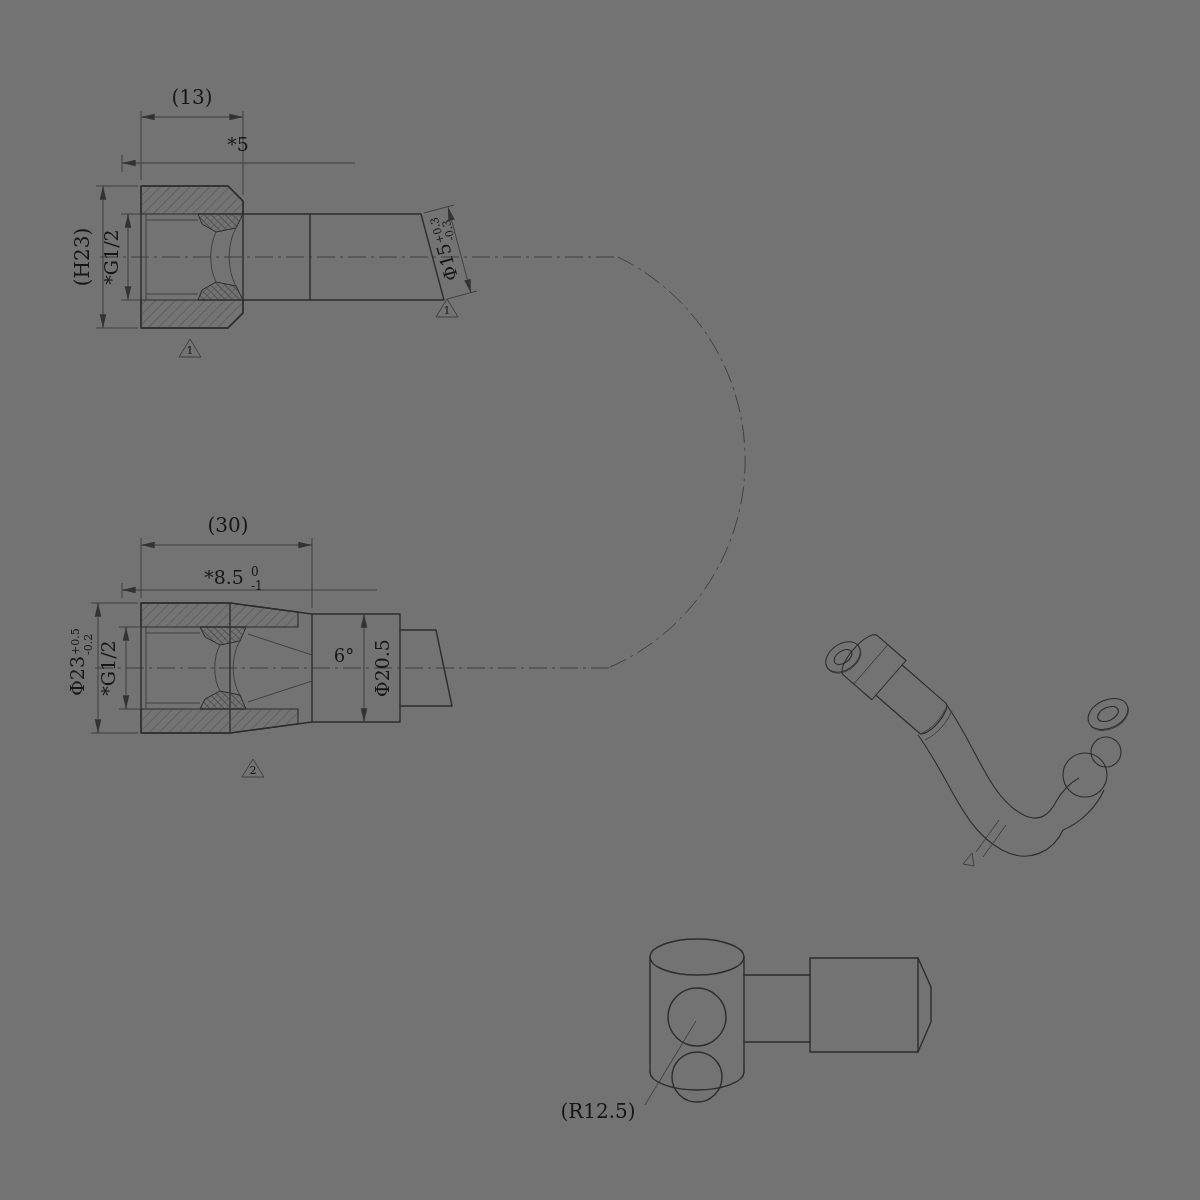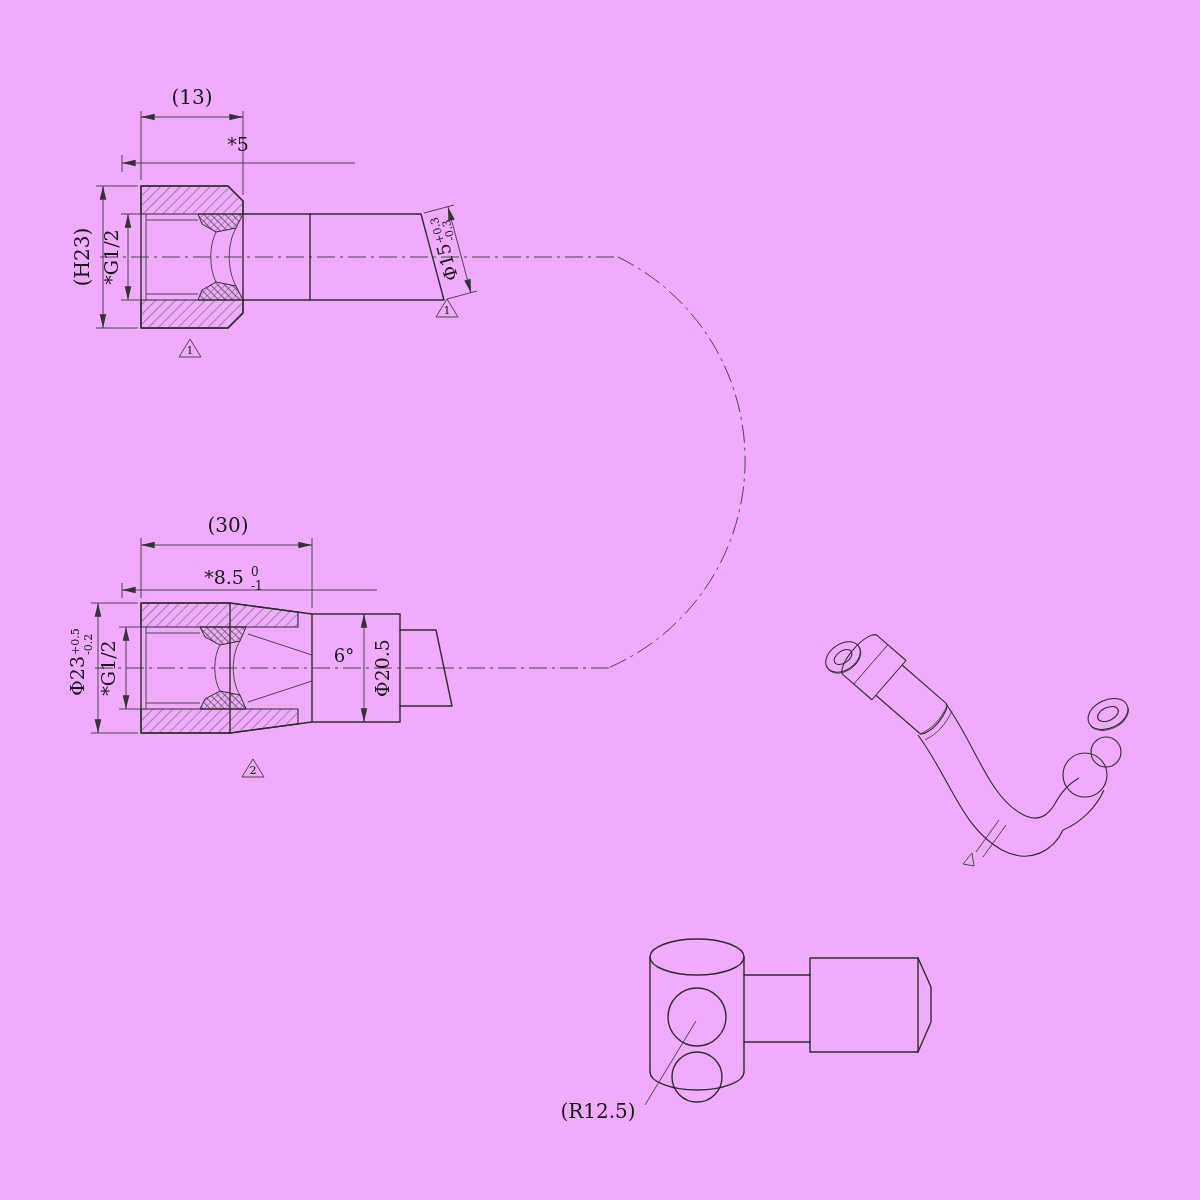--- a/index.html
+++ b/index.html
@@ -1,16 +1,16 @@
 <!DOCTYPE html>
 <html><head>
 <meta charset="utf-8">
 <style>
   html,body{margin:0;padding:0;background:#ffffff;}
-  .frame{width:1200px;height:1200px;position:relative;background:#f0abfc;overflow:hidden;}
+  .frame{width:1200px;height:1200px;position:relative;background:#737373;overflow:hidden;}
   svg{display:block;}
   .obj{fill:none;stroke:#2d2d2d;stroke-width:1.4;stroke-linejoin:round;stroke-linecap:round;}
   .med{fill:none;stroke:#2d2d2d;stroke-width:1.1;stroke-linejoin:round;}
   .thin{fill:none;stroke:#3a3a3a;stroke-width:0.9;}
   .dim{fill:none;stroke:#3a3a3a;stroke-width:0.9;}
   .cl{fill:none;stroke:#3a3a3a;stroke-width:0.9;stroke-dasharray:18 5 3 5;}
   .hatchfill{fill:url(#hatch);stroke:#2d2d2d;stroke-width:1.1;stroke-linejoin:round;}
   .xhatchfill{fill:url(#xhatch);stroke:#2d2d2d;stroke-width:1;stroke-linejoin:round;}
   text{font-family:"DejaVu Serif","Liberation Serif",serif;fill:#161616;}
   .t20{font-size:20px;}

